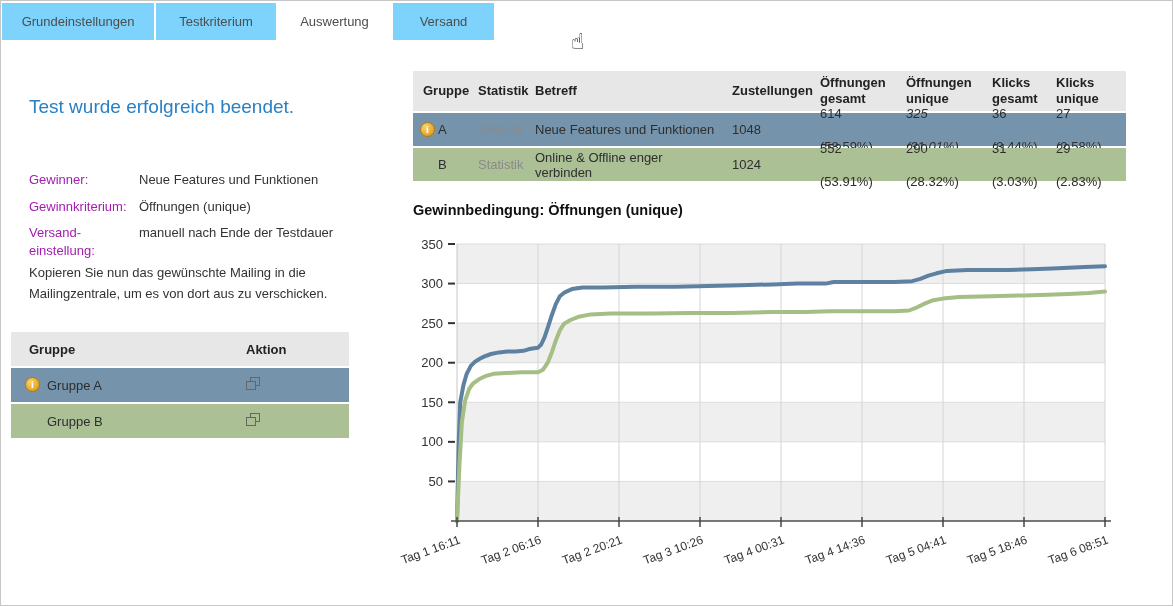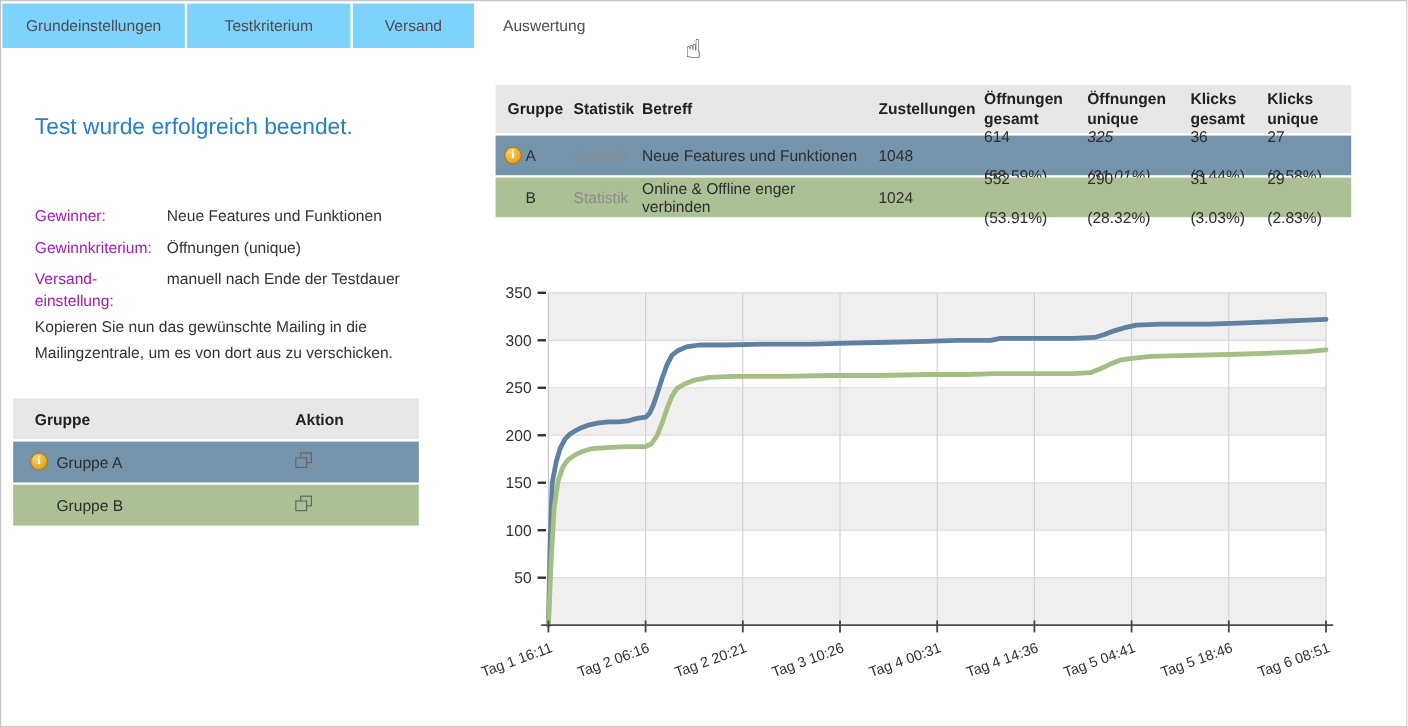--- a/index.html
+++ b/index.html
@@ -54,23 +54,23 @@
 
   .chart-title{position:absolute;left:412px;top:201px;font-size:14.5px;font-weight:bold;color:#101010;margin:0;}
   #chart{position:absolute;left:398px;top:228px;overflow:visible;}
 </style>
 </head>
 <body>
 
 <div class="page">
   <div class="tabbar" id="tabbar">
       <div class="tab" style="width: 152px;">Grundeinstellungen</div>
-      <div class="tab" style="width: 136px;">Testkriterium</div>
+      <div class="tab" style="width: 120px;">Testkriterium</div>
+      <div class="tab active" style="width: 113px;">Auswertung</div>
       <div class="tab" style="width: 101px;">Versand</div>
-      <div class="tab active" style="width: 113px;">Auswertung</div>
     </div>
   <div class="cursor" id="cursor">☝</div>
 
   <h1 class="status-title" id="statusTitle" style="color: rgb(41, 128, 196);">Test wurde erfolgreich beendet.</h1>
 
   <div class="summary" id="summary">
       <div class="srow">
         <div class="slabel">Gewinner:</div>
         <div class="svalue">Neue Features und Funktionen</div>
       </div>
@@ -128,20 +128,21 @@
         <div class="cell statistik-link" style="width: 57px;">Statistik</div>
         <div class="cell" style="width: 197px;">Online &amp; Offline enger verbinden</div>
         <div class="cell num" style="width: 88px; padding-right: 20px;">1024</div>
         <div class="cell num" style="width: 86px; padding-right: 6px;">552 (53.91%)</div>
         <div class="cell num" style="width: 86px; padding-right: 6px;">290 (28.32%)</div>
         <div class="cell num" style="width: 64px; padding-right: 6px;">31 (3.03%)</div>
         <div class="cell num" style="width: 80px; padding-right: 14px;">29 (2.83%)</div>
       </div>
     </div>
 
+  <h2 class="chart-title">Gewinnbedingung: Öffnungen (unique)</h2>
   <svg id="chart" width="750" height="360">
       <rect x="58" y="252.42857142857142" width="648" height="39.57142857142858" fill="#efefef"></rect>
       <rect x="58" y="173.28571428571428" width="648" height="39.57142857142858" fill="#efefef"></rect>
       <rect x="58" y="94.14285714285714" width="648" height="39.57142857142858" fill="#efefef"></rect>
       <rect x="58" y="15" width="648" height="39.57142857142858" fill="#efefef"></rect>
       <line x1="58" y1="252.42857142857142" x2="706" y2="252.42857142857142" stroke="#dcdcdc" stroke-width="1"></line>
       <line x1="58" y1="212.85714285714283" x2="706" y2="212.85714285714283" stroke="#dcdcdc" stroke-width="1"></line>
       <line x1="58" y1="173.28571428571428" x2="706" y2="173.28571428571428" stroke="#dcdcdc" stroke-width="1"></line>
       <line x1="58" y1="133.7142857142857" x2="706" y2="133.7142857142857" stroke="#dcdcdc" stroke-width="1"></line>
       <line x1="58" y1="94.14285714285714" x2="706" y2="94.14285714285714" stroke="#dcdcdc" stroke-width="1"></line>

